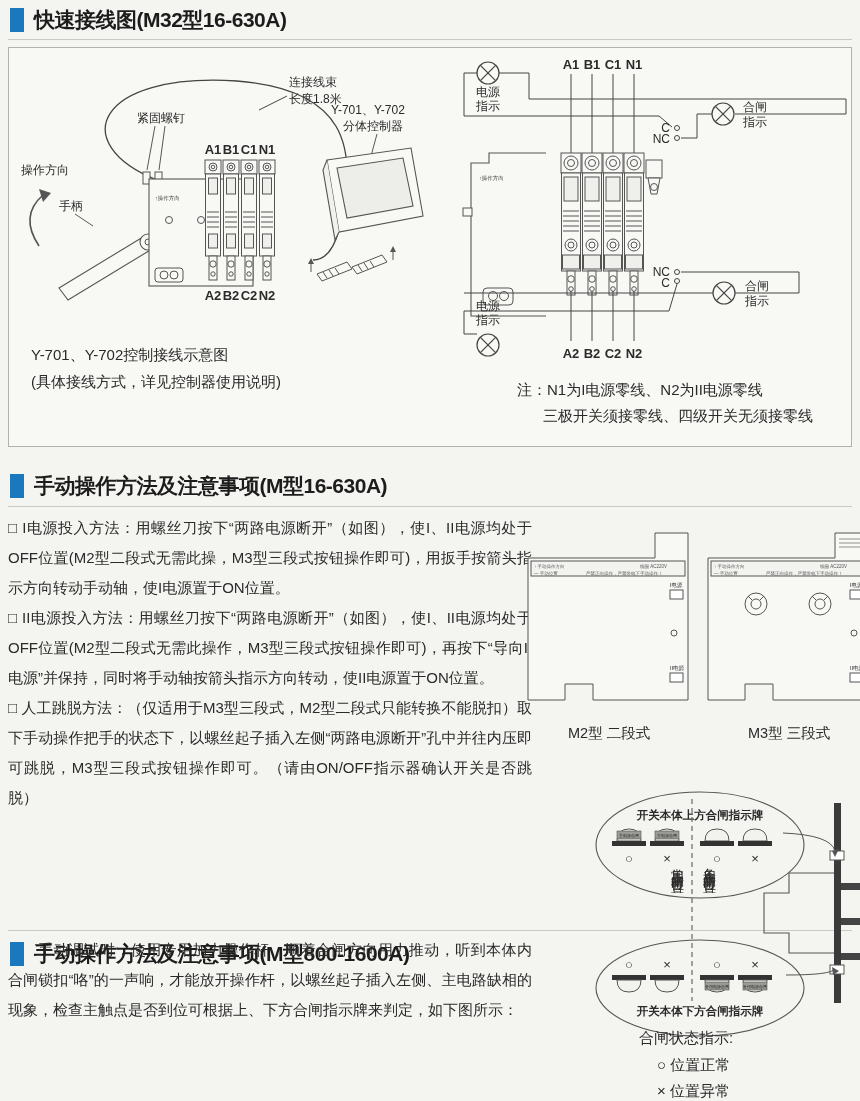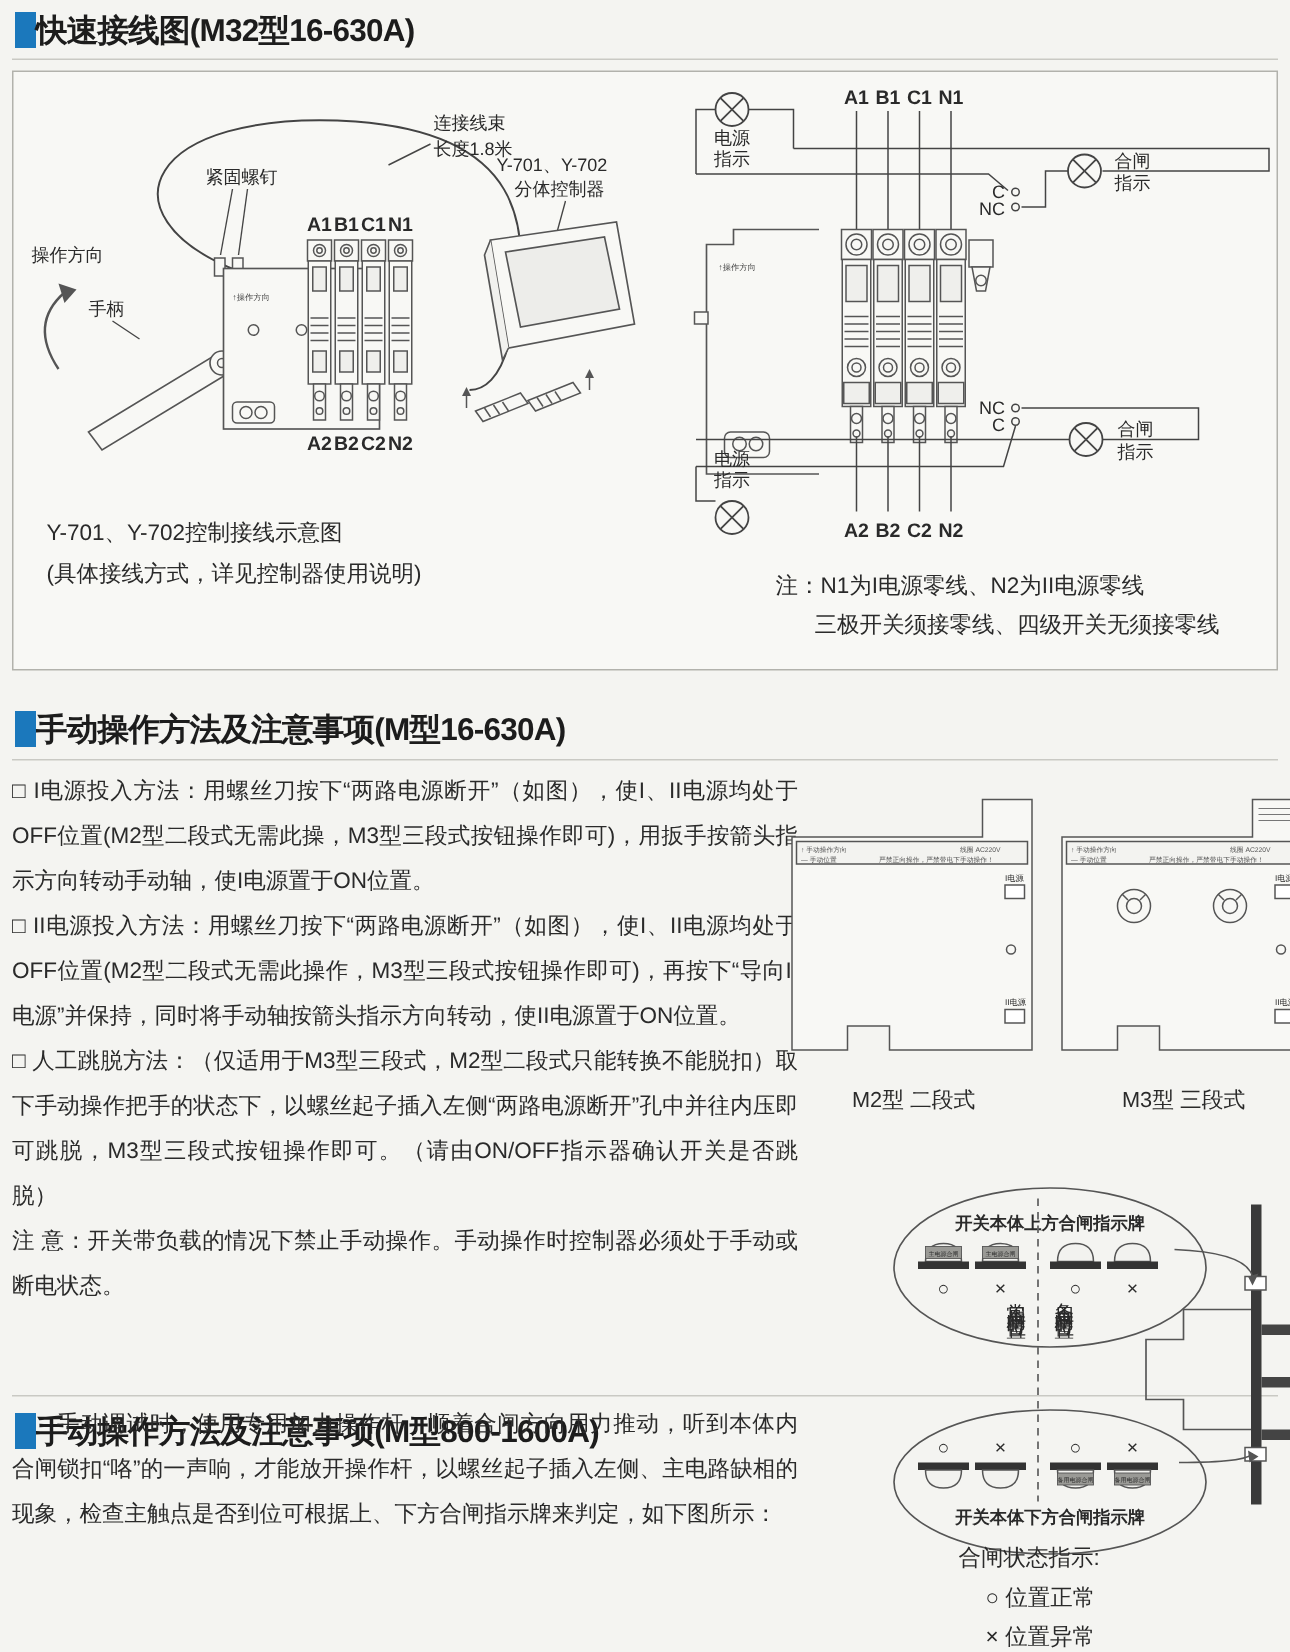--- a/index.html
+++ b/index.html
@@ -3,21 +3,21 @@
 <meta charset="utf-8">
 <style>
   html,body{margin:0;padding:0;}
   body{
     width:860px;height:1101px;position:relative;overflow:hidden;
     background:#f4f4f1;
     font-family:"Liberation Sans","DejaVu Sans",sans-serif;
     color:#262626;
   }
   .abs{position:absolute;}
-  .sec-header{position:absolute;left:10px;display:flex;align-items:center;}
+  .sec-header{position:absolute;left:10px;display:flex;align-items:center;gap:10px;}
   .sec-square{width:14px;height:24px;background:#1b78bc;flex:0 0 auto;}
   .sec-title{font-size:21px;font-weight:bold;color:#1c1c1c;letter-spacing:-0.5px;white-space:nowrap;}
   .rule{position:absolute;left:8px;width:844px;height:0;border-top:1px solid #c9c9c4;}
   .diagram-box{
     position:absolute;left:8px;top:47px;width:842px;height:398px;
     border:1px solid #b2b2ac;background:#f8f8f5;
   }
   .bodytext{position:absolute;left:8px;width:524px;font-size:15px;line-height:30px;color:#2a2a2a;text-align:justify;}
   .bodytext p{margin:0;}
   .m2text{text-indent:2em;}
@@ -238,21 +238,20 @@
 <div class="sec-header" style="top:472px;">
   <div class="sec-square"></div>
   <div class="sec-title">手动操作方法及注意事项(M型16-630A)</div>
 </div>
 <div class="rule" style="top:506px;"></div>
 
 <div class="bodytext" style="top:513px;">
   <p>□  I电源投入方法：用螺丝刀按下“两路电源断开”（如图），使I、II电源均处于OFF位置(M2型二段式无需此操，M3型三段式按钮操作即可)，用扳手按箭头指示方向转动手动轴，使I电源置于ON位置。</p>
   <p>□  II电源投入方法：用螺丝刀按下“两路电源断开”（如图），使I、II电源均处于OFF位置(M2型二段式无需此操作，M3型三段式按钮操作即可)，再按下“导向II电源”并保持，同时将手动轴按箭头指示方向转动，使II电源置于ON位置。</p>
   <p>□  人工跳脱方法：（仅适用于M3型三段式，M2型二段式只能转换不能脱扣）取下手动操作把手的状态下，以螺丝起子插入左侧“两路电源断开”孔中并往内压即可跳脱，M3型三段式按钮操作即可。（请由ON/OFF指示器确认开关是否跳脱）</p>
-  <p>注 意：开关带负载的情况下禁止手动操作。手动操作时控制器必须处于手动或断电状态。</p>
 </div>
 
 <svg class="abs" style="left:520px;top:522px;" width="340" height="228" viewBox="0 0 340 228">
   <defs>
     <g id="panelOutline" fill="#f8f8f5" stroke="#555" stroke-width="1">
       <path d="M0,28 h127 v-25 h33 v167 h-95 v-16 h-28 v16 h-37 z"></path>
       <rect x="3" y="31" width="154" height="15" fill="#f3f3f0"></rect>
     </g>
   </defs>
 

